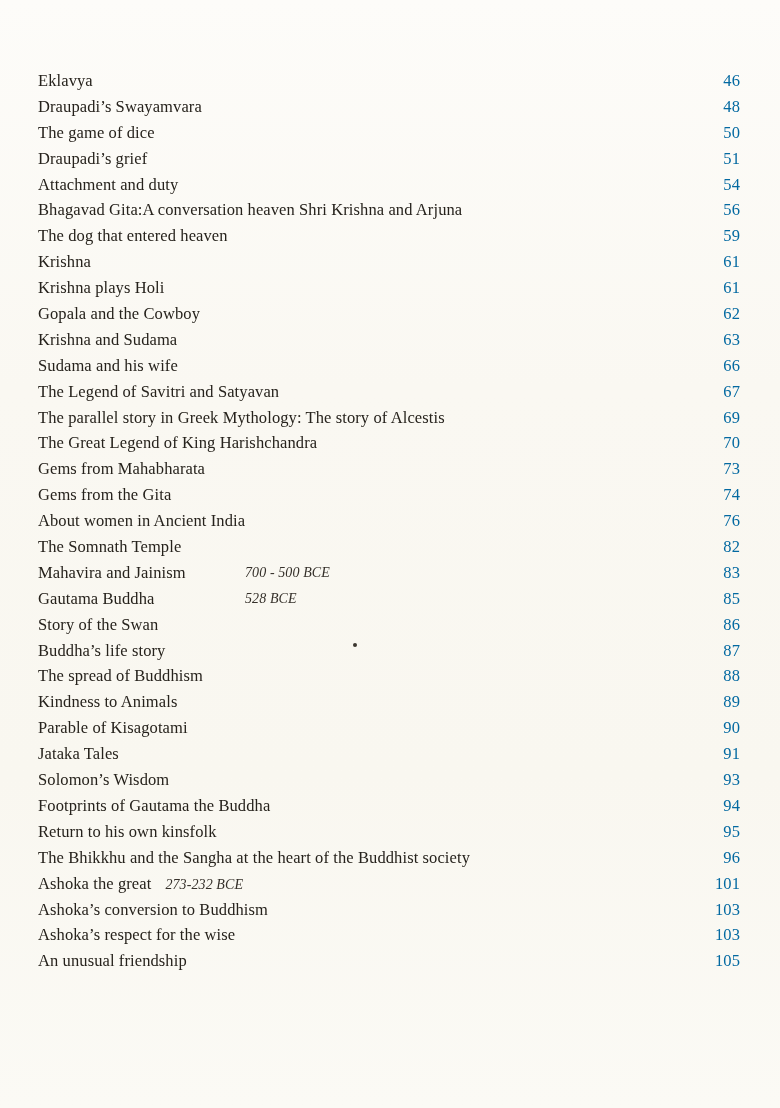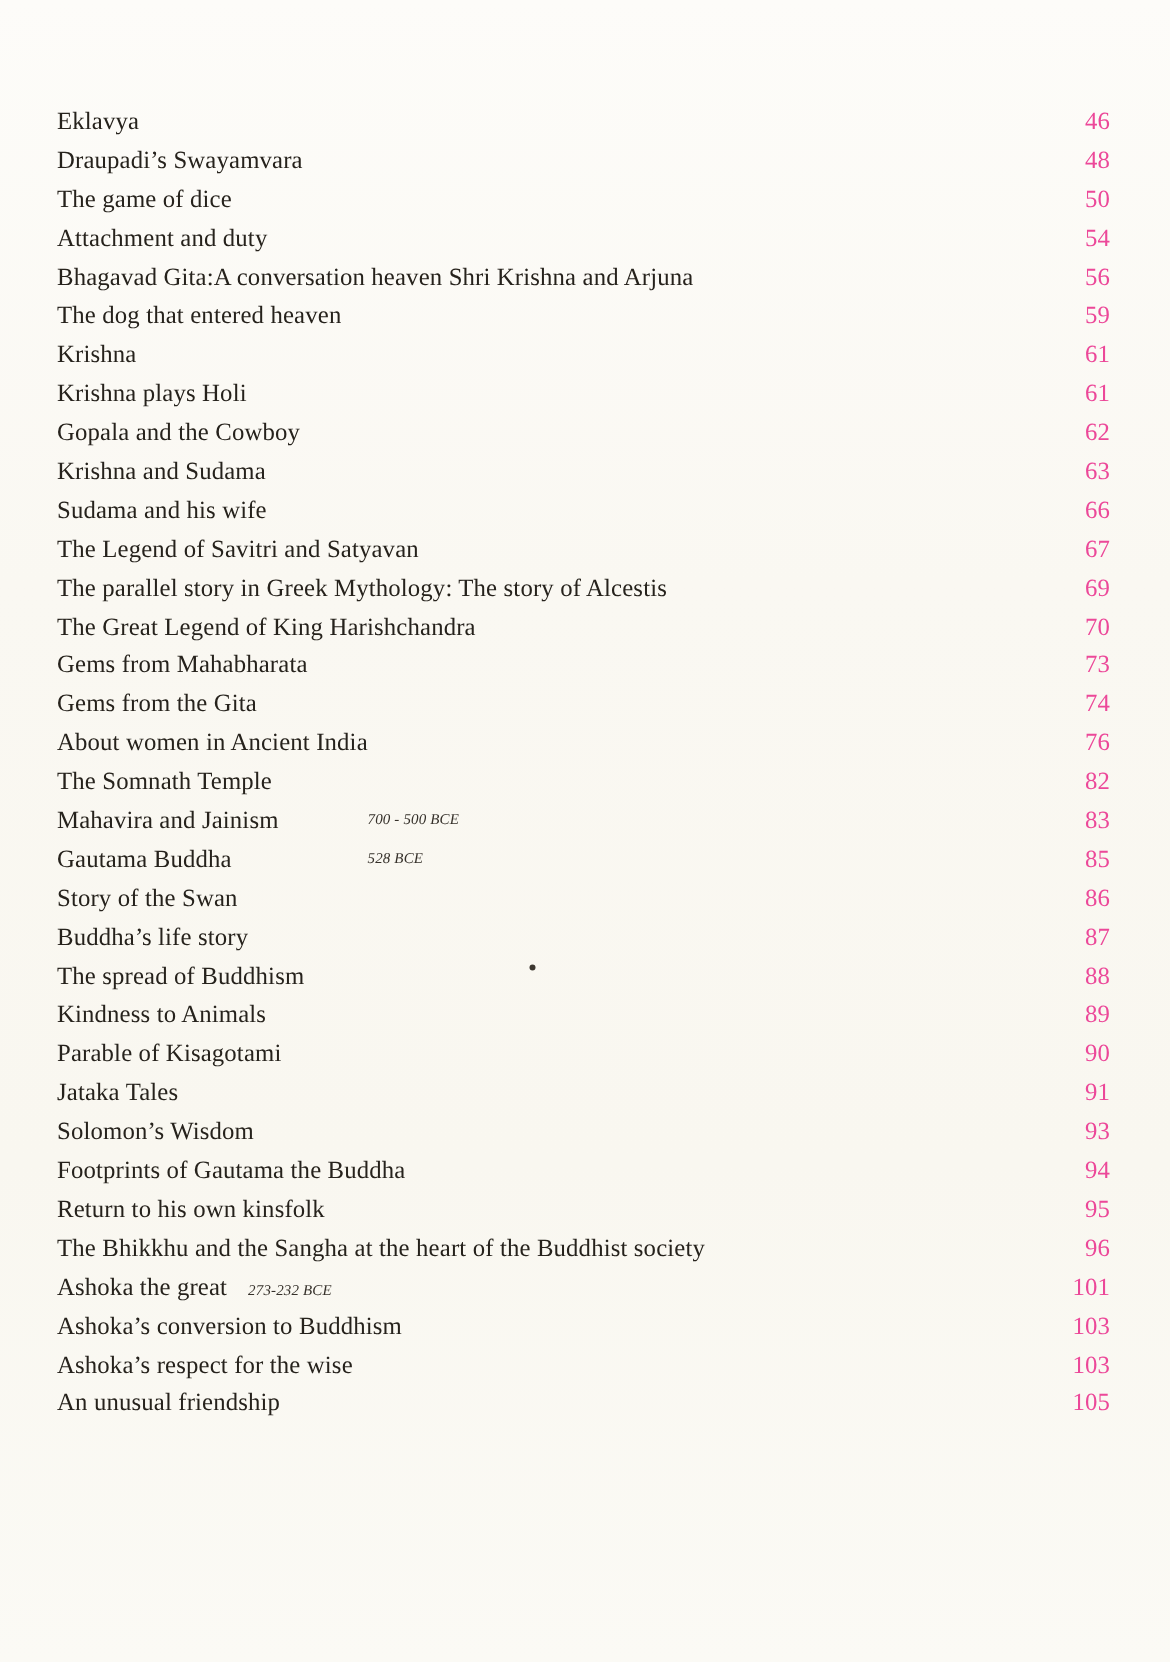--- a/index.html
+++ b/index.html
@@ -38,36 +38,36 @@
   .title-wrap {
     position: relative;
     flex: 1 1 auto;
     white-space: nowrap;
   }
   .title {
     color: #26221c;
   }
   .date {
     font-style: italic;
-    font-size: 10px;
+    font-size: 14px;
     color: #35302a;
   }
   .date-inline {
     margin-left: 14px;
   }
   .date-col {
     position: absolute;
     left: 207px;
     top: 0;
   }
   .pagenum {
     flex: 0 0 auto;
     text-align: right;
     min-width: 36px;
-    color: #ec4899;
+    color: #0369a1;
     font-size: 16.5px;
   }
   .scan-dot {
     position: absolute;
     left: 353px;
     top: 643px;
     width: 4px;
     height: 4px;
     border-radius: 50%;
     background: #3c372f;
@@ -84,20 +84,24 @@
       </div>
       <div class="toc-row">
         <span class="title-wrap"><span class="title">Draupadi’s Swayamvara</span></span>
         <span class="pagenum">48</span>
       </div>
       <div class="toc-row">
         <span class="title-wrap"><span class="title">The game of dice</span></span>
         <span class="pagenum">50</span>
       </div>
       <div class="toc-row">
+        <span class="title-wrap"><span class="title">Draupadi’s grief</span></span>
+        <span class="pagenum">51</span>
+      </div>
+      <div class="toc-row">
         <span class="title-wrap"><span class="title">Attachment and duty</span></span>
         <span class="pagenum">54</span>
       </div>
       <div class="toc-row">
         <span class="title-wrap"><span class="title">Bhagavad Gita:A conversation heaven Shri Krishna and Arjuna</span></span>
         <span class="pagenum">56</span>
       </div>
       <div class="toc-row">
         <span class="title-wrap"><span class="title">The dog that entered heaven</span></span>
         <span class="pagenum">59</span>

